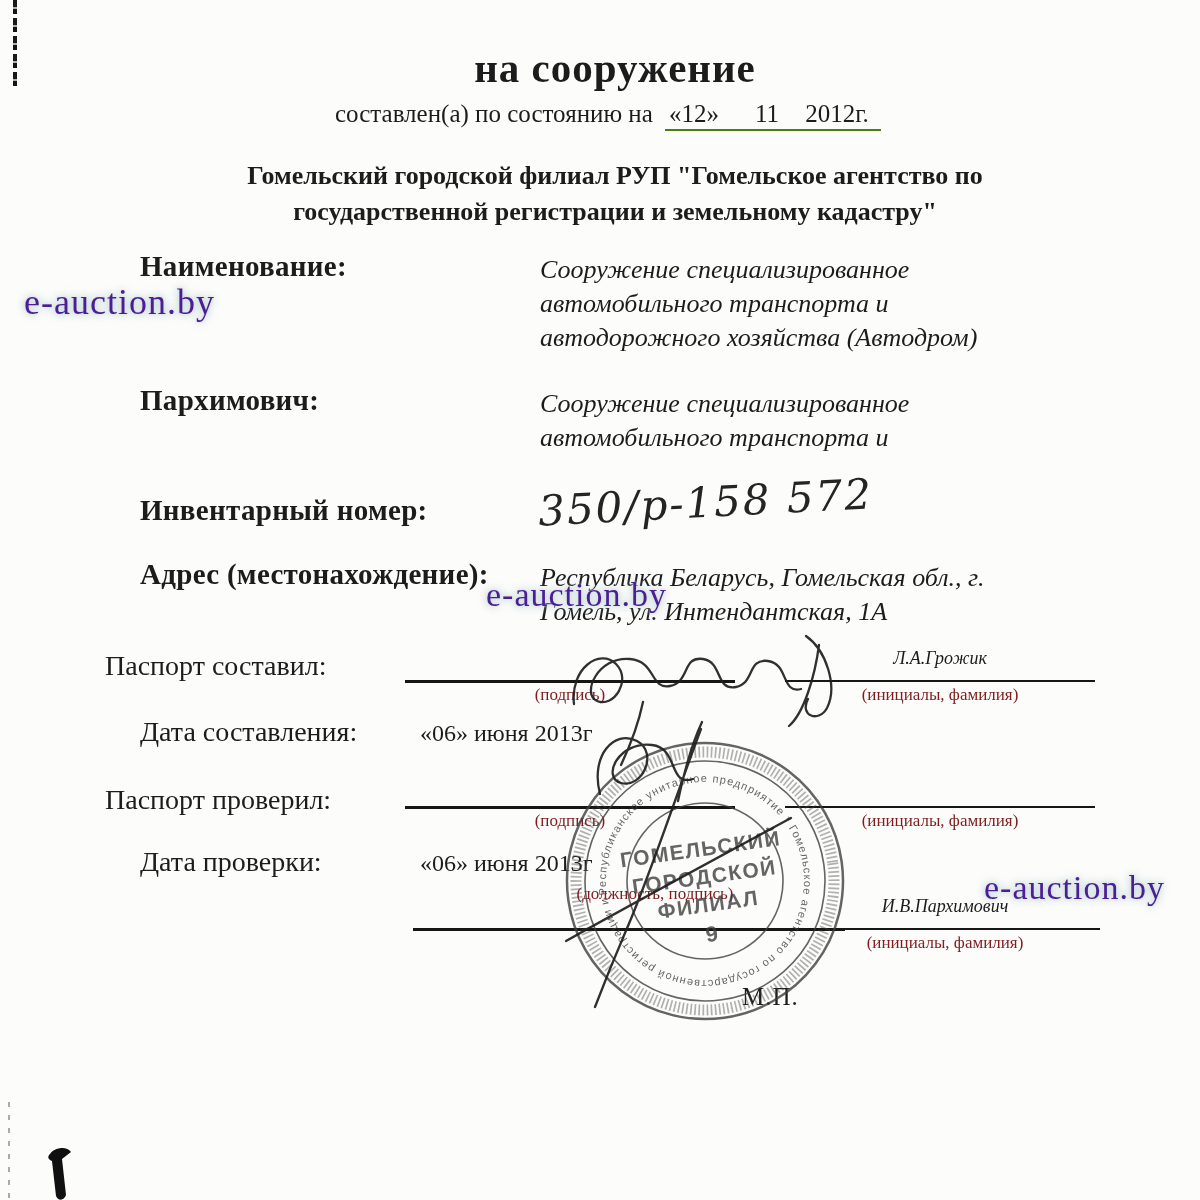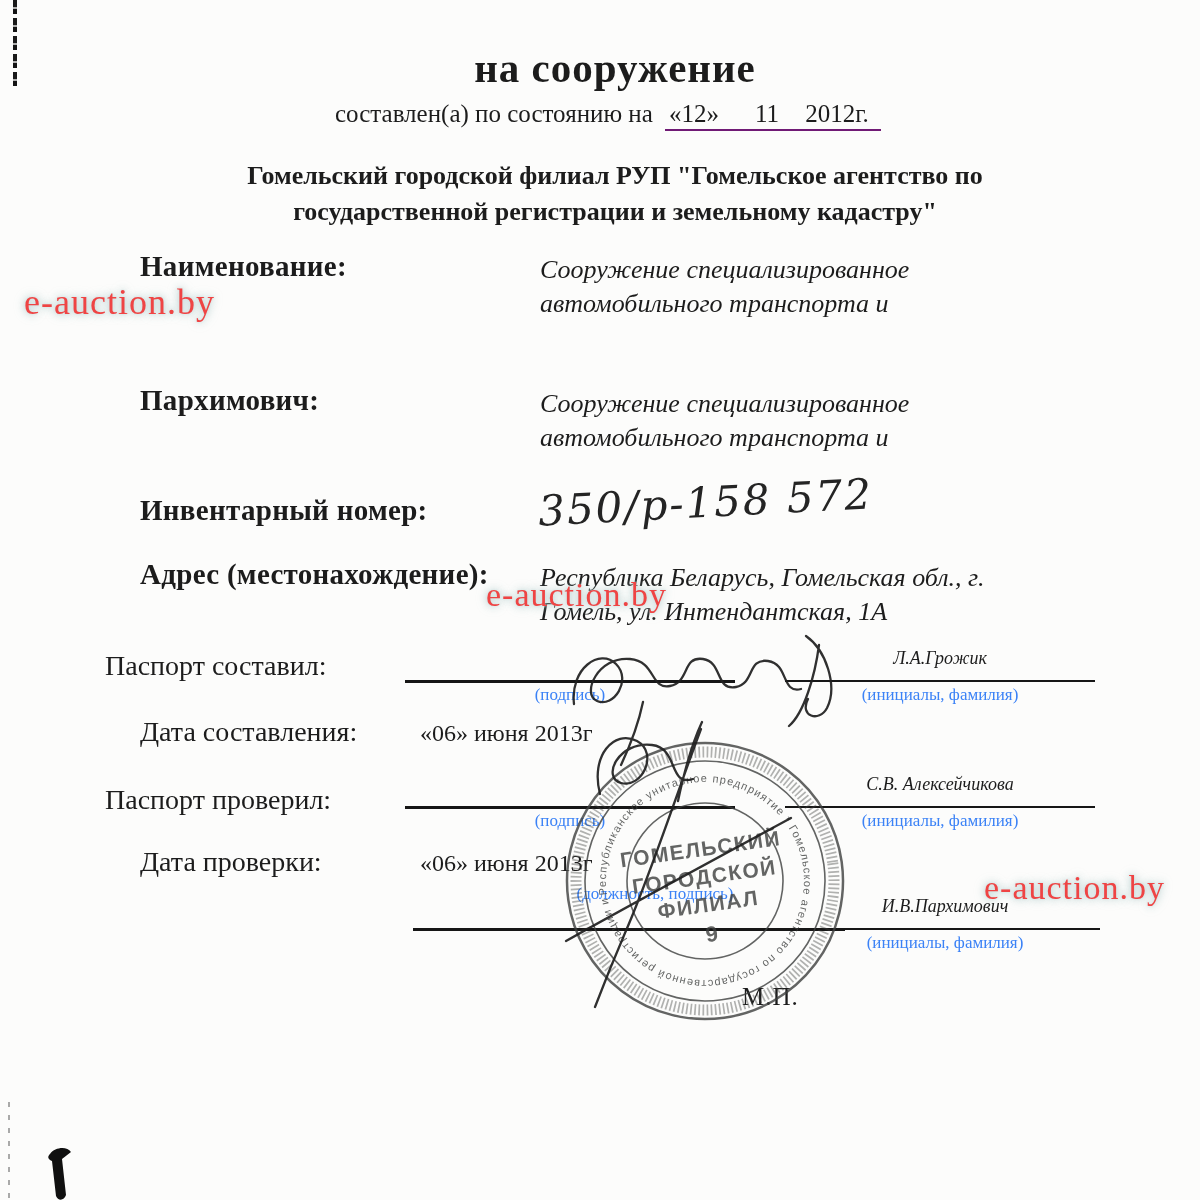--- a/index.html
+++ b/index.html
@@ -6,45 +6,45 @@
   body{background:#e8e8e8;}
   .page{
     position:relative; width:1200px; height:1200px; margin:0 auto;
     background:#fcfcfb; overflow:hidden;
     font-family:"Liberation Serif", serif; color:#1c1c1c;
   }
   .abs{position:absolute;}
   .title{left:30px; top:44px; width:1170px; text-align:center;
          font-size:41px; font-weight:bold; letter-spacing:1px;}
   .subtitle{left:335px; top:100px; font-size:25px; white-space:nowrap;}
-  .date-underline{display:inline-block; border-bottom:2px solid #701a75; padding:0 8px 1px 4px; margin-left:6px;}
+  .date-underline{display:inline-block; border-bottom:2px solid #4d7c0f; padding:0 8px 1px 4px; margin-left:6px;}
   .date-part{display:inline-block;}
   .dp-month{margin:0 0 0 36px;}
   .dp-year{margin:0 4px 0 26px;}
   .org{left:30px; top:158px; width:1170px; text-align:center;
        font-size:26px; font-weight:bold; line-height:36px;}
   .field-label{font-size:29px; font-weight:bold; letter-spacing:.3px; white-space:nowrap;}
   .field-value{font-size:26px; font-style:italic; line-height:34px; white-space:nowrap;}
   .lbl-name{left:140px; top:250px;}
   .val-name{left:540px; top:253px;}
   .lbl-purpose{left:140px; top:384px;}
   .val-purpose{left:540px; top:387px;}
   .lbl-inv{left:140px; top:494px;}
   .val-inv{left:538px; top:478px; font-size:42px; font-style:italic;
            font-family:"DejaVu Serif", serif; letter-spacing:2px;
            transform:rotate(-3deg); color:#242424;}
   .lbl-addr{left:140px; top:558px;}
   .val-addr{left:540px; top:561px;}
   .sig-label{font-size:28px; font-weight:normal; white-space:nowrap;}
   .sig-line{height:0; border-bottom:3px solid #161616;}
-  .sig-caption{font-size:17px; text-align:center; color:#3b82f6;}
+  .sig-caption{font-size:17px; text-align:center; color:#7f1d1d;}
   .sig-name{font-size:18px; font-style:italic; text-align:center; white-space:nowrap;}
   .date-text{font-size:24px; white-space:nowrap;}
   .mp{left:742px; top:983px; font-size:25px; letter-spacing:1px;}
-  .wm{color:#ef4444; font-size:36px; letter-spacing:1px; white-space:nowrap;
+  .wm{color:#4c1d95; font-size:36px; letter-spacing:1px; white-space:nowrap;
       text-shadow:0 0 2px rgba(205,224,224,.95), 0 0 7px rgba(175,205,205,.9), 0 0 12px rgba(185,210,210,.75);}
   .wm1{left:24px; top:281px;}
   .wm2{left:486px; top:576px; font-size:34px;}
   .wm3{left:984px; top:869px; font-size:34px;}
   .stamp{left:552px; top:728px; width:306px; height:306px;}
   .overlay{left:0; top:0; width:1200px; height:1200px; pointer-events:none;}
   .artifact-top{left:13px; top:0; width:4px; height:86px;
     background:repeating-linear-gradient(180deg,#1a1a1a 0 7px, rgba(0,0,0,.3) 7px 9px, #141414 9px 14px, transparent 14px 18px);}
   .artifact-bottom{left:8px; top:1102px; width:2px; height:96px; opacity:.65;
     background:repeating-linear-gradient(180deg,#7d7d7d 0 5px, transparent 5px 13px);}
@@ -64,20 +64,21 @@
   </div>
   <div class="abs org">
     <div>Гомельский городской филиал РУП "Гомельское агентство по</div>
     <div>государственной регистрации и земельному кадастру"</div>
   </div>
 
   <div class="abs field-label lbl-name">Наименование:</div>
   <div class="abs field-value val-name">
     <div>Сооружение специализированное</div>
     <div>автомобильного транспорта и</div>
+    <div>автодорожного хозяйства (Автодром)</div>
   </div>
 
   <div class="abs field-label lbl-purpose">Пархимович:</div>
   <div class="abs field-value val-purpose">
     <div>Сооружение специализированное</div>
     <div>автомобильного транспорта и</div>
   </div>
 
   <div class="abs field-label lbl-inv">Инвентарный номер:</div>
   <div class="abs val-inv">350/р-158 572</div>
@@ -94,21 +95,20 @@
   <div class="abs sig-name" style="left:785px; top:648px; width:310px;">Л.А.Грожик</div>
   <div class="abs sig-line" style="left:785px; top:680px; width:310px; border-bottom-width:2px;"></div>
   <div class="abs sig-caption" style="left:785px; top:685px; width:310px;">(инициалы, фамилия)</div>
 
   <div class="abs sig-label" style="left:140px; top:716px;">Дата составления:</div>
   <div class="abs date-text" style="left:420px; top:720px;">«06» июня 2013г</div>
 
   <div class="abs sig-label" style="left:105px; top:784px;">Паспорт  проверил:</div>
   <div class="abs sig-line" style="left:405px; top:806px; width:330px;"></div>
   <div class="abs sig-caption" style="left:405px; top:811px; width:330px;">(подпись)</div>
-  <div class="abs sig-name" style="left:785px; top:774px; width:310px;">С.В. Алексейчикова</div>
   <div class="abs sig-line" style="left:785px; top:806px; width:310px; border-bottom-width:2px;"></div>
   <div class="abs sig-caption" style="left:785px; top:811px; width:310px;">(инициалы, фамилия)</div>
 
   <div class="abs sig-label" style="left:140px; top:846px;">Дата проверки:</div>
   <div class="abs date-text" style="left:420px; top:850px;">«06» июня 2013г</div>
 
   <div class="abs sig-line" style="left:413px; top:928px; width:432px;"></div>
   <div class="abs sig-caption" style="left:490px; top:884px; width:330px;">(должность, подпись)</div>
   <div class="abs sig-name" style="left:790px; top:896px; width:310px;">И.В.Пархимович</div>
   <div class="abs sig-line" style="left:790px; top:928px; width:310px; border-bottom-width:2px;"></div>

